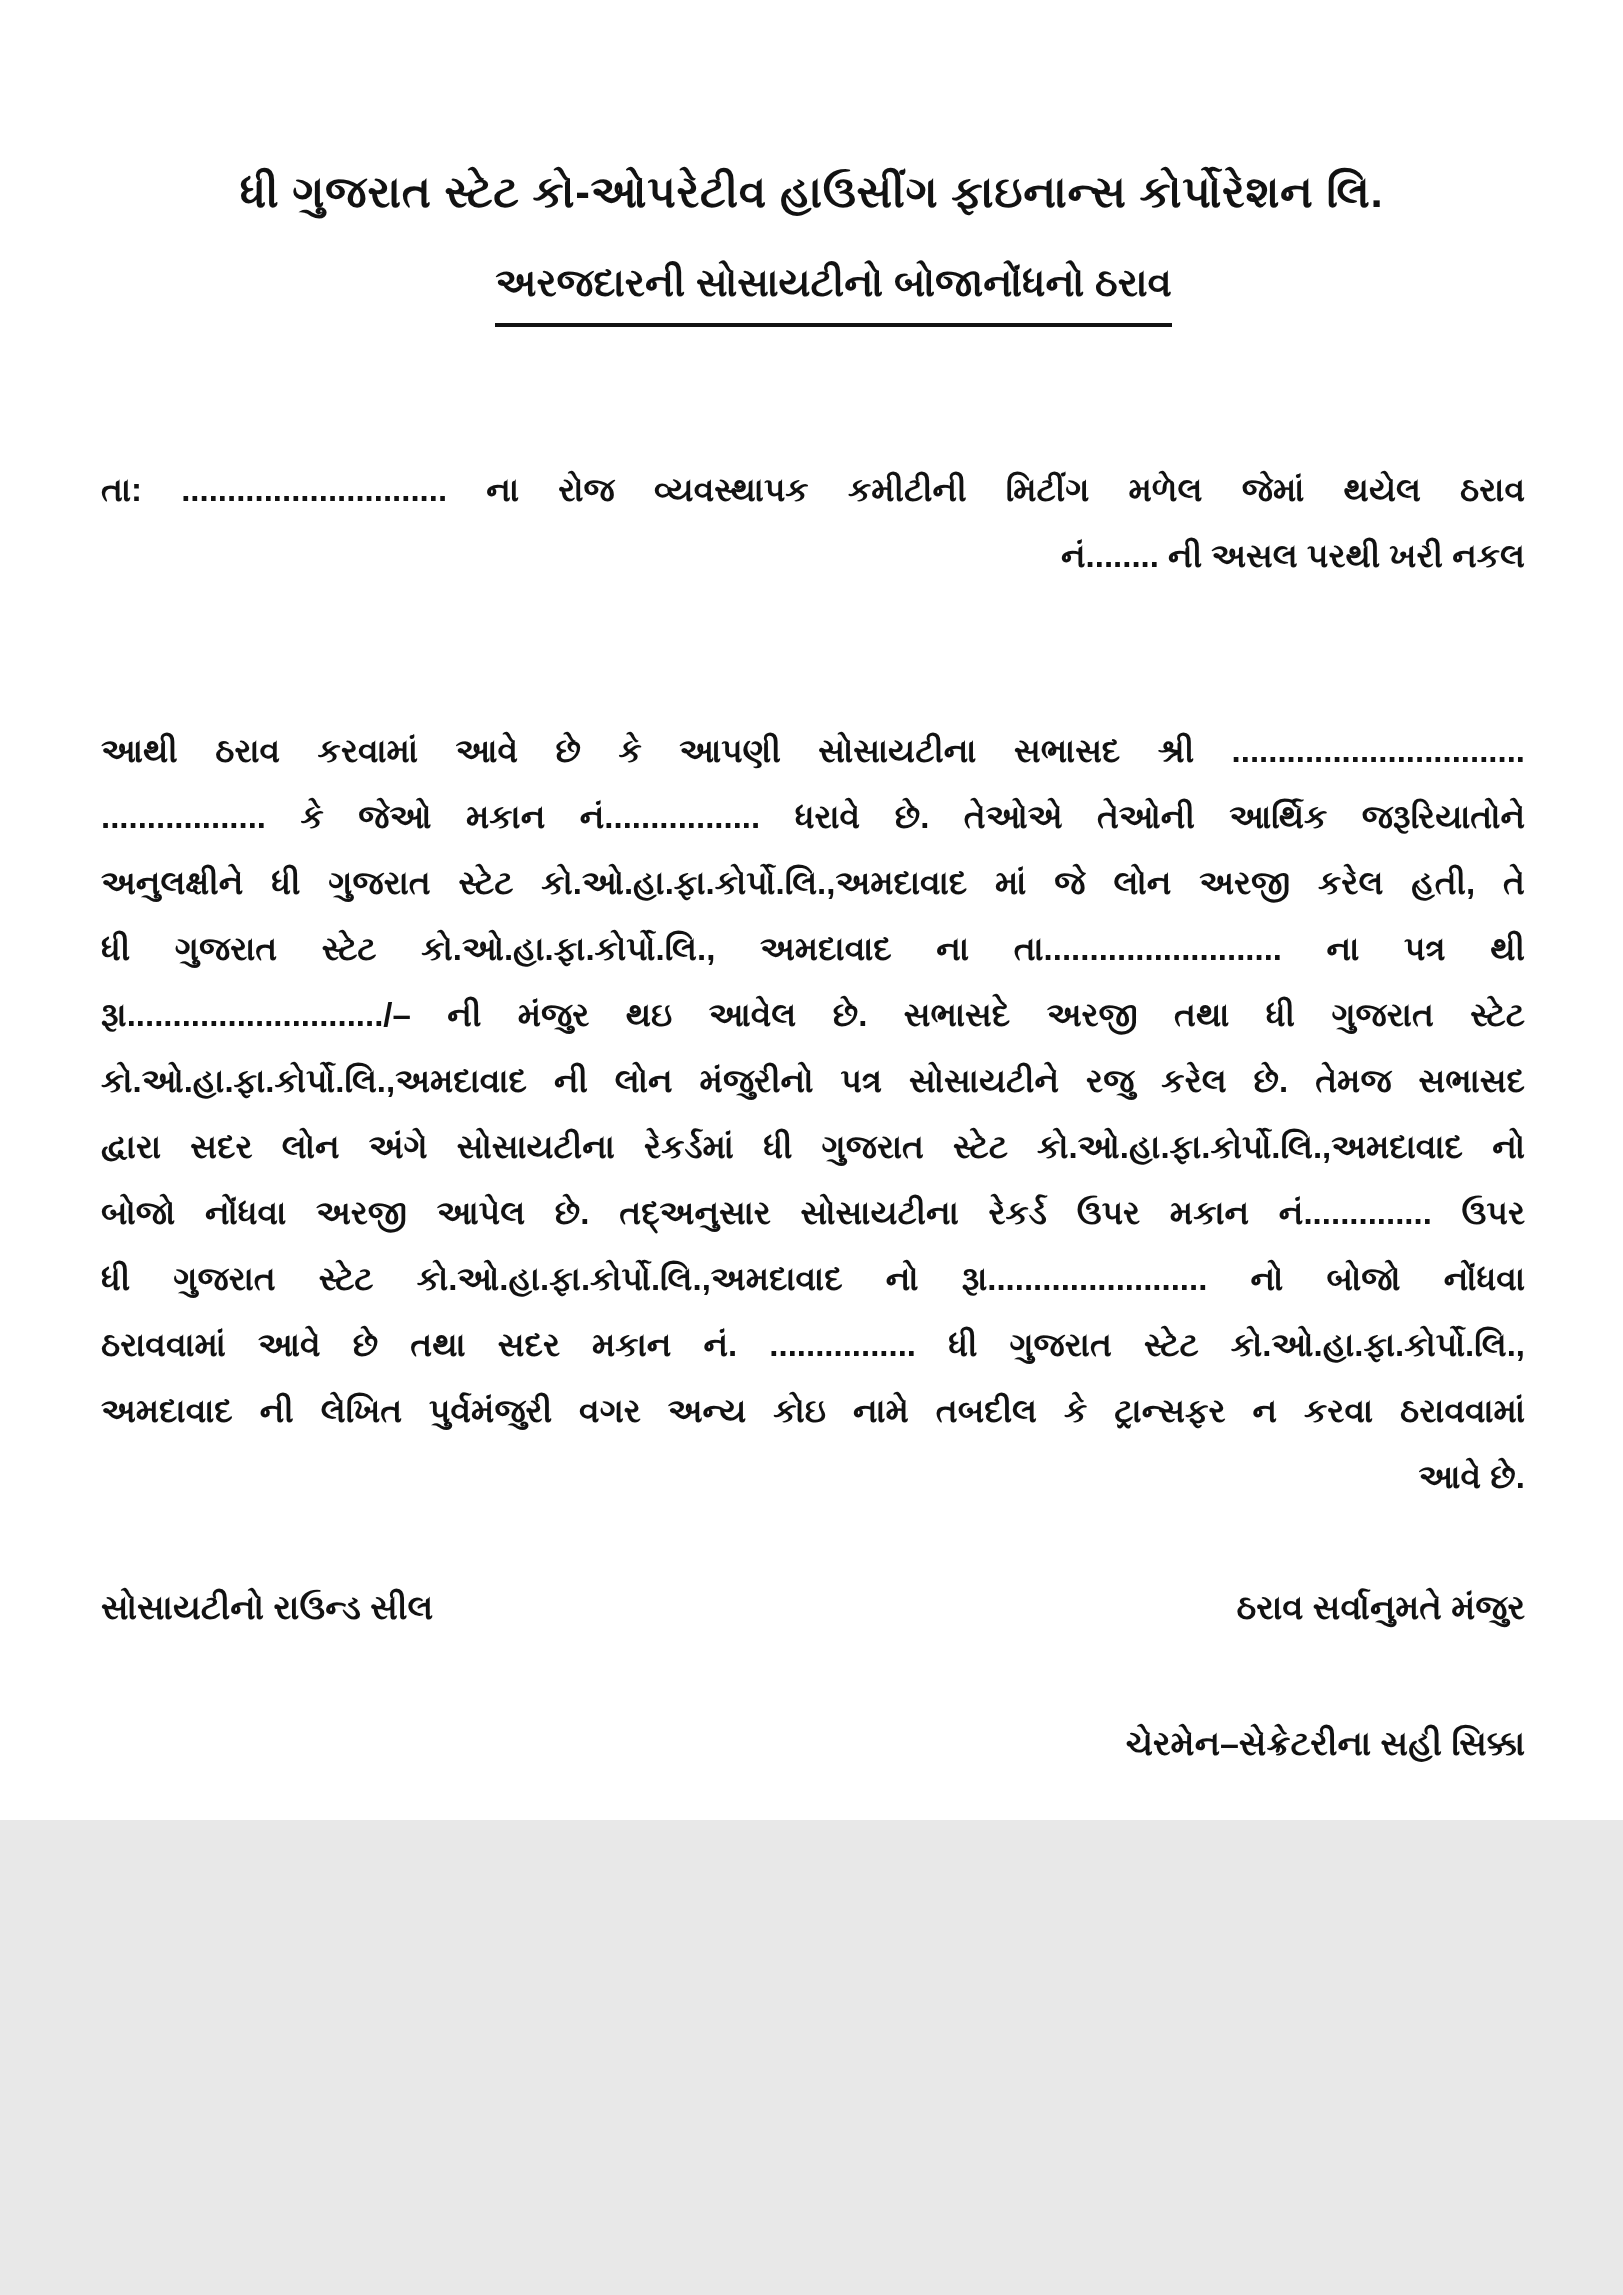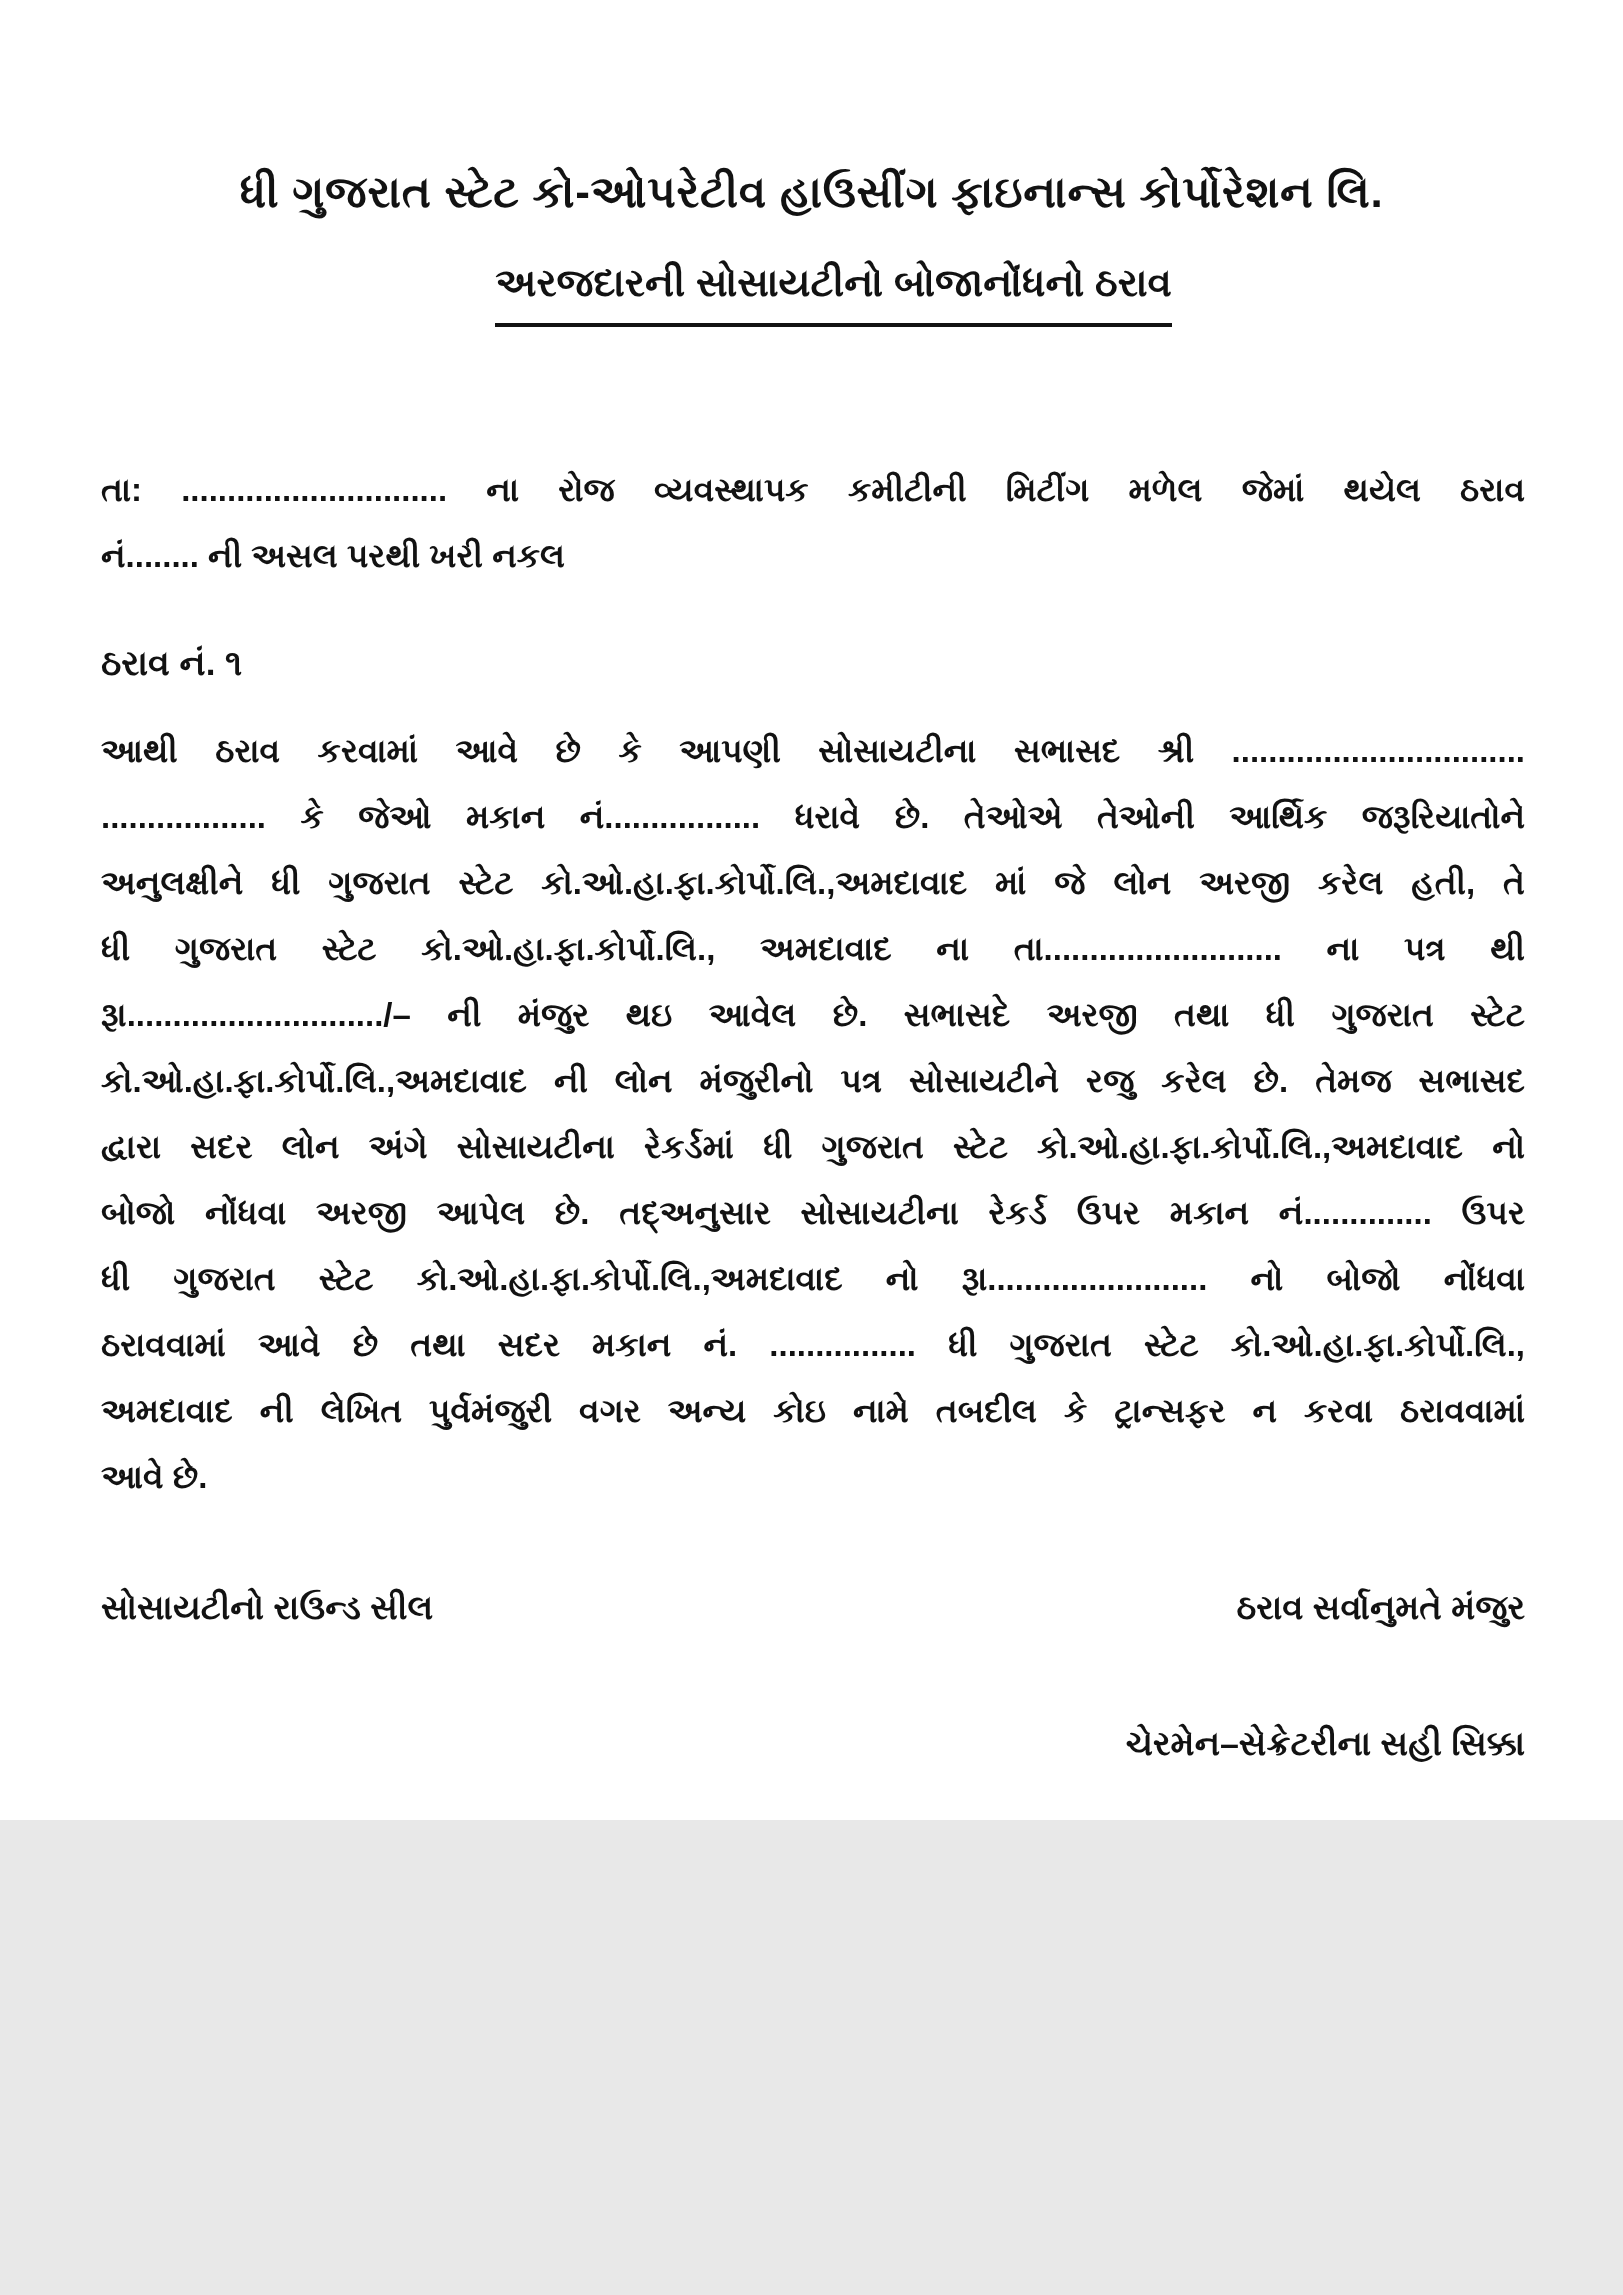--- a/index.html
+++ b/index.html
@@ -19,21 +19,21 @@
   .underlined { display:inline-block; border-bottom:4.6px solid #121212; padding-bottom:7.9px; }
   .textblock { position:absolute; left:101px; right:98px; }
   .meta-block { top:457px; }
   .res-heading { top:643px; font-size:35px; }
   .body-block { top:718px; }
   .line {
     font-size:33px;
     line-height:66px;
     height:66px;
     white-space:nowrap;
-    text-align:left;
+    text-align:right;
   }
   .jfull { text-align:justify; text-align-last:justify; }
   .footer-row { position:absolute; left:101px; right:98px; top:1584px; }
   .footer-left { position:absolute; left:0; top:0; font-size:34px; line-height:46px; }
   .footer-right { position:absolute; right:0; top:0; font-size:34px; line-height:46px; text-align:left; }
   .signature-row { position:absolute; left:101px; right:98px; top:1720px; text-align:right; }
   .signature { font-size:34px; line-height:46px; }
 </style>
 </head>
 <body>
@@ -45,21 +45,20 @@
   <div class="centered doc-subtitle">
     <span class="underlined">અરજદારની સોસાયટીનો બોજાનોંધનો ઠરાવ</span>
   </div>
 
 
   <div class="textblock meta-block">
     <div class="line jfull">તા: ............................. ના રોજ વ્યવસ્થાપક કમીટીની મિટીંગ મળેલ જેમાં થયેલ ઠરાવ</div>
     <div class="line">નં........ ની  અસલ પરથી ખરી નકલ</div>
   </div>
 
-  <div class="textblock res-heading">ઠરાવ નં. ૧</div>
 
   <div class="textblock body-block">
     <div class="line jfull">આથી ઠરાવ કરવામાં આવે છે કે આપણી સોસાયટીના સભાસદ શ્રી ................................</div>
     <div class="line jfull">.................. કે જેઓ મકાન નં................. ધરાવે છે. તેઓએ તેઓની આર્થિક જરૂરિયાતોને</div>
     <div class="line jfull">અનુલક્ષીને ધી ગુજરાત સ્ટેટ કો.ઓ.હા.ફા.કોર્પો.લિ.,અમદાવાદ  માં જે લોન અરજી કરેલ હતી, તે</div>
     <div class="line jfull">ધી ગુજરાત સ્ટેટ કો.ઓ.હા.ફા.કોર્પો.લિ., અમદાવાદ ના તા.......................... ના પત્ર થી</div>
     <div class="line jfull">રૂા............................/– ની મંજુર થઇ આવેલ છે. સભાસદે અરજી તથા ધી ગુજરાત સ્ટેટ</div>
     <div class="line jfull">કો.ઓ.હા.ફા.કોર્પો.લિ.,અમદાવાદ ની લોન મંજુરીનો પત્ર સોસાયટીને રજુ કરેલ છે. તેમજ સભાસદ</div>
     <div class="line jfull">દ્વારા સદર લોન અંગે સોસાયટીના રેકર્ડમાં ધી ગુજરાત સ્ટેટ કો.ઓ.હા.ફા.કોર્પો.લિ.,અમદાવાદ નો</div>
     <div class="line jfull">બોજો નોંધવા અરજી આપેલ છે. તદ્અનુસાર સોસાયટીના રેકર્ડ ઉપર મકાન નં.............. ઉપર</div>

